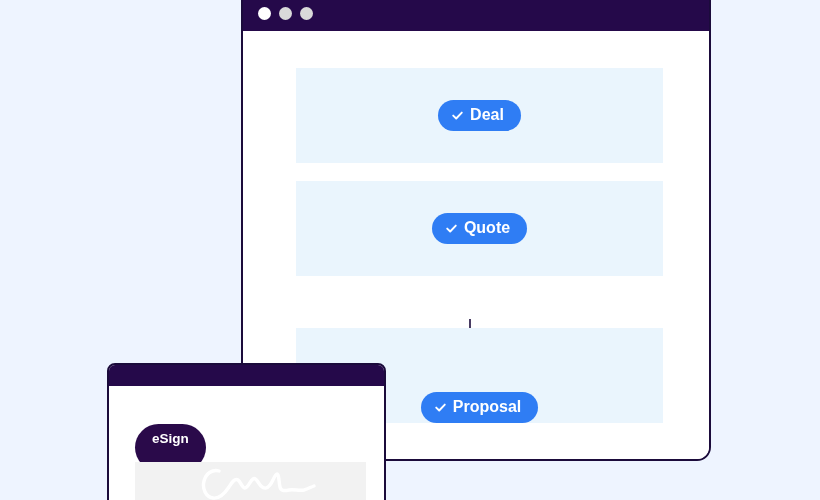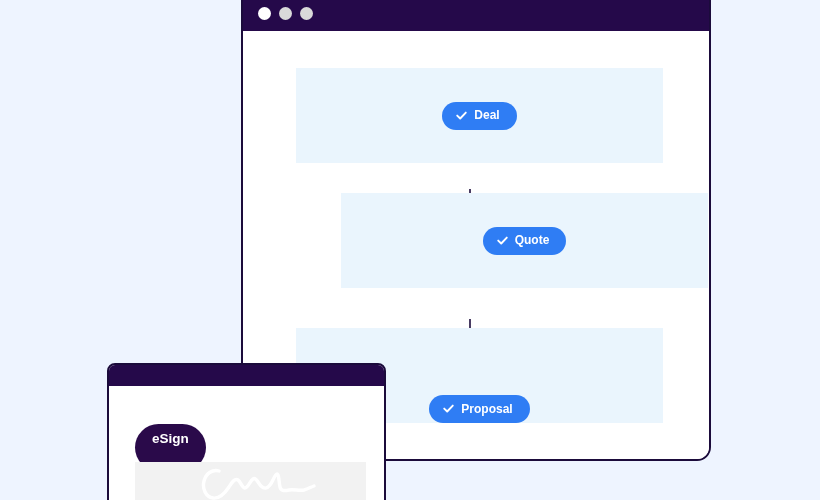--- a/index.html
+++ b/index.html
@@ -56,27 +56,27 @@
     position: absolute;
     left: 53px;
     width: 367px;
     height: 95px;
     background: #eaf5fd;
     display: flex;
     align-items: center;
     justify-content: center;
   }
   #stage-row-deal { top: 37px; }
-  #stage-row-quote { top: 162px; margin-left: 45px; }
+  #stage-row-quote { top: 150px; }
   #stage-row-proposal { top: 297px; align-items: flex-end; }
 
   .stage-pill {
     background: #2f7df4;
     color: #ffffff;
-    font-size: 12px;
+    font-size: 16px;
     font-weight: bold;
     border-radius: 40px;
     padding: 7px 17px 8px 13px;
     display: inline-flex;
     align-items: center;
     gap: 6px;
     line-height: 1;
     white-space: nowrap;
     border: none;
     cursor: pointer;

